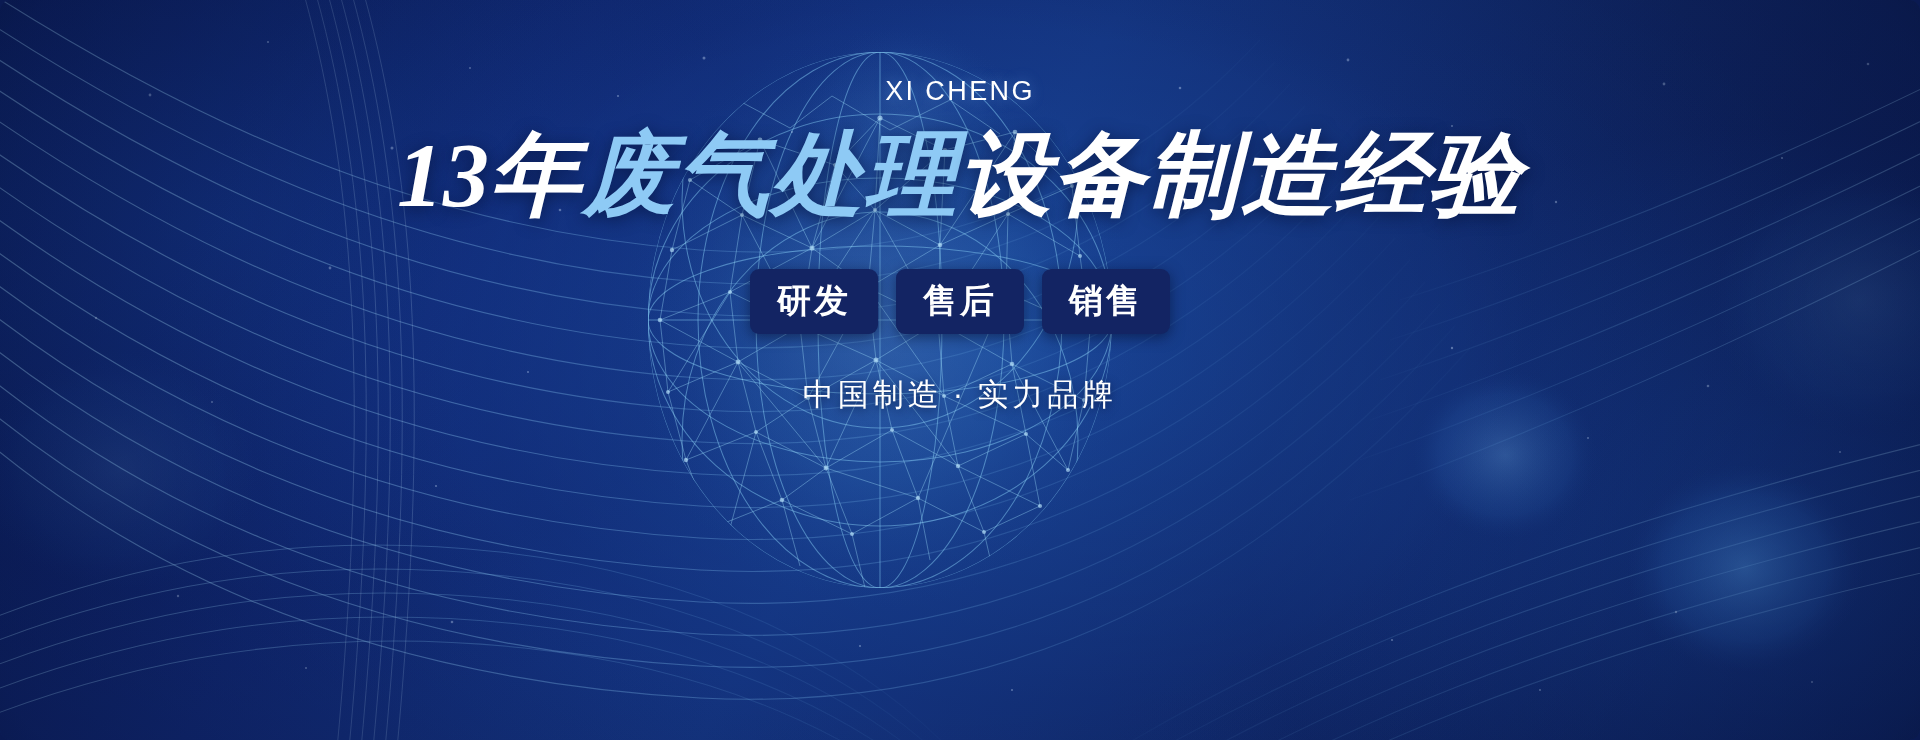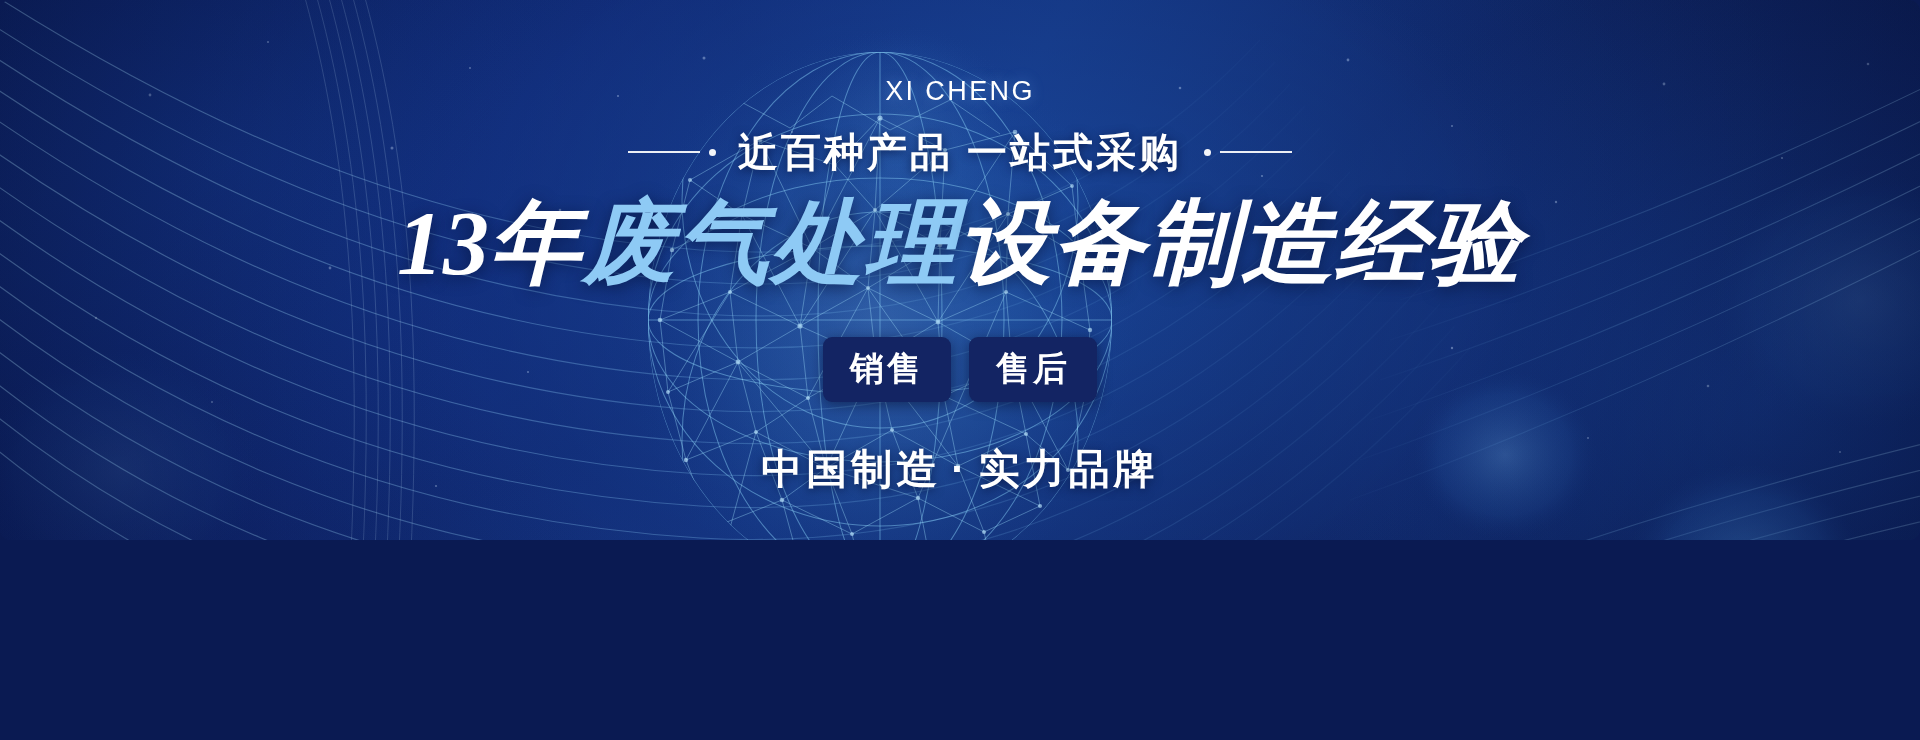--- a/index.html
+++ b/index.html
@@ -9,21 +9,21 @@
     width: 1920px;
     height: 740px;
     overflow: hidden;
     background: #0a1a52;
     font-family: "Liberation Sans", "DejaVu Sans", sans-serif;
   }
 
   #banner {
     position: relative;
     width: 1920px;
-    height: 540px;
+    height: 740px;
     overflow: hidden;
     background:
       radial-gradient(ellipse 1100px 760px at 52% 46%, rgba(30,85,175,0.55) 0%, rgba(18,52,130,0.25) 48%, rgba(10,26,82,0) 76%),
       radial-gradient(ellipse 900px 620px at 12% 30%, rgba(22,62,150,0.45) 0%, rgba(12,32,96,0.10) 60%, rgba(10,26,82,0) 80%),
       radial-gradient(ellipse 860px 700px at 92% 74%, rgba(28,78,170,0.42) 0%, rgba(12,34,100,0.10) 60%, rgba(8,22,72,0) 82%),
       linear-gradient(120deg, #0b1d5c 0%, #112a77 26%, #14347f 48%, #102766 72%, #0a1a52 100%);
     border-radius: 11px;
   }
 
   
@@ -138,22 +138,22 @@
     font-size: 34px;
     font-weight: 700;
     color: #ffffff;
     letter-spacing: 3px;
     line-height: 1.15;
     box-shadow: 0 3px 14px rgba(4,12,44,0.55);
   }
 
   #footline {
     margin-top: 40px;
-    font-size: 41px;
-    font-weight: 700;
+    font-size: 31px;
+    font-weight: 400;
     color: #ffffff;
     letter-spacing: 4px;
     white-space: nowrap;
     text-shadow: 0 2px 10px rgba(6,20,64,0.8);
   }
   #footline .sep { padding: 0 10px; }
 </style>
 </head>
 <body>
 
@@ -395,42 +395,30 @@
       </g>
     </svg>
   </div>
 
   <div id="vignette"></div>
 
   <div id="content">
 
     <div id="brand-en">XI CHENG</div>
 
-    <div id="subtitle-row">
-      <span class="deco left">
-        <span class="deco-line"></span>
-        <span class="deco-dot"></span>
-      </span>
-
-      <span id="subtitle-text">近百种产品 一站式采购</span>
-
-      <span class="deco right">
-        <span class="deco-line"></span>
-        <span class="deco-dot"></span>
-      </span>
-    </div>
 
     <div id="headline">
       <span class="num">13</span><span>年</span><span class="accent">废气处理</span><span>设备制造经验</span>
     </div>
 
 
     <div id="badges">
+      <span class="badge">研发</span>
+      <span class="badge">售后</span>
       <span class="badge">销售</span>
-      <span class="badge">售后</span>
     </div>
 
     <div id="footline">
       <span>中国制造</span><span class="sep">·</span><span>实力品牌</span>
     </div>
 
   </div>
 </div>
 
 </body></html>

